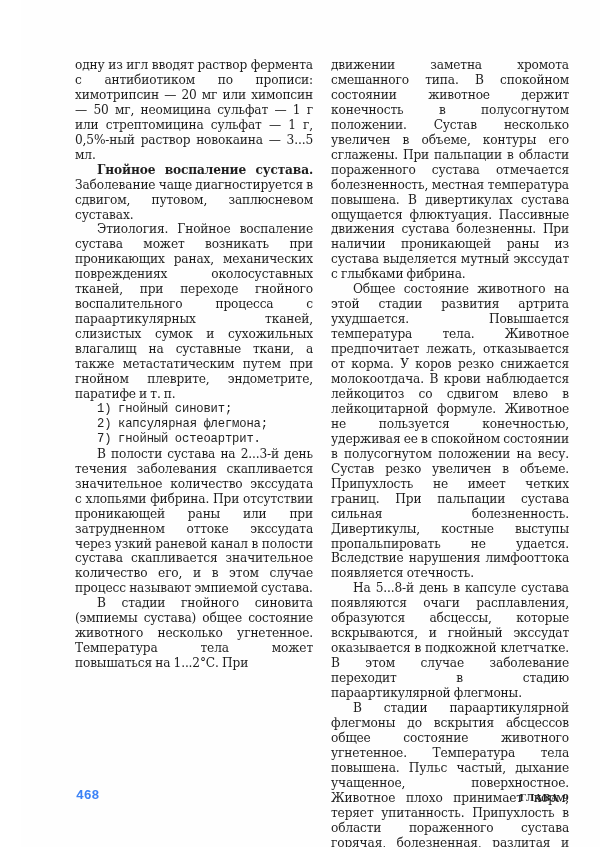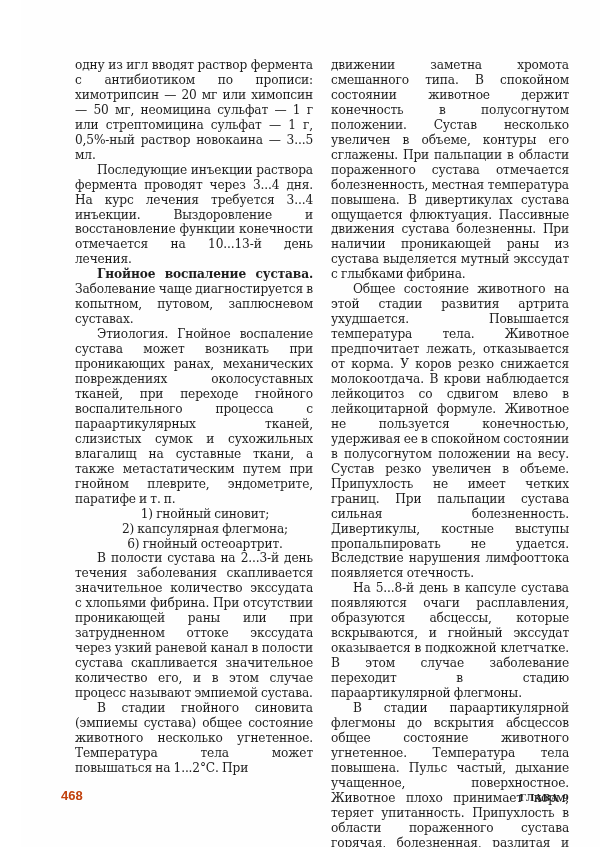--- a/index.html
+++ b/index.html
@@ -14,45 +14,44 @@
     line-height: 14.95px;
     color: #1e1e1e;
     text-align: justify;
     letter-spacing: -0.15px;
     word-spacing: -0.5px;
   }
   .col-left { left: 54px; }
   .col-right { left: 310px; }
   .col p { margin: 0; text-indent: 0; }
   .col p.ind { text-indent: 22px; }
-  .col p.list { padding-left: 22px; text-align: center; }
+  .col p.list { padding-left: 22px; text-align: left; font-family: Liberation Mono, monospace; }
   .b { font-weight: bold; }
   .i { }
   .footer-page {
-    position: absolute; left: 40px; top: 788px;
-    font-family: Liberation Sans, sans-serif; font-size: 13px; font-weight: bold; color: #c2410c;
+    position: absolute; left: 55px; top: 788px;
+    font-family: Liberation Mono, monospace; font-size: 13px; font-weight: bold; color: #3b82f6;
   }
   .footer-chapter {
     position: absolute; right: 52px; top: 792px;
     font-family: "DejaVu Serif", serif; font-size: 9.5px; font-weight: bold; color: #1e1e1e; letter-spacing: 0.2px;
   }
 </style>
 </head>
 <body>
 
 <div class="page">
 
   <div class="col col-left">
     <p>одну из игл вводят раствор фермента с антибиотиком по прописи: химотрипсин — 20 мг или химопсин — 50 мг, неомицина сульфат — 1 г или стрептомицина сульфат — 1 г, 0,5%-ный раствор новокаина — 3...5 мл.</p>
-    <p class="ind">Последующие инъекции раствора фермента проводят через 3...4 дня. На курс лечения требуется 3...4 инъекции. Выздоровление и восстановление функции конечности отмечается на 10...13-й день лечения.</p>
-    <p class="ind"><span class="b">Гнойное воспаление сустава.</span><span> Заболевание чаще диагностируется в копытном, путовом, заплюсневом суставах.</span></p>
+    <p class="ind"><span class="b">Гнойное воспаление сустава.</span><span> Заболевание чаще диагностируется в сдвигом, путовом, заплюсневом суставах.</span></p>
     <p class="ind"><span class="i">Этиология.</span><span> Гнойное воспаление сустава может возникать при проникающих ранах, механических повреждениях околосуставных тканей, при переходе гнойного воспалительного процесса с параартикулярных тканей, слизистых сумок и сухожильных влагалищ на суставные ткани, а также метастатическим путем при гнойном плеврите, эндометрите, паратифе и т. п.</span></p>
     <p class="list">1) гнойный синовит;</p>
     <p class="list">2) капсулярная флегмона;</p>
-    <p class="list">6) гнойный остеоартрит.</p>
+    <p class="list">7) гнойный остеоартрит.</p>
     <p class="ind">В полости сустава на 2...3-й день течения заболевания скапливается значительное количество экссудата с хлопьями фибрина. При отсутствии проникающей раны или при затрудненном оттоке экссудата через узкий раневой канал в полости сустава скапливается значительное количество его, и в этом случае процесс называют эмпиемой сустава.</p>
     <p class="ind">В стадии гнойного синовита (эмпиемы сустава) общее состояние животного несколько угнетенное. Температура тела может повышаться на 1...2°С. При</p>
   </div>
 
   <div class="col col-right">
     <p>движении заметна хромота смешанного типа. В спокойном состоянии животное держит конечность в полусогнутом положении. Сустав несколько увеличен в объеме, контуры его сглажены. При пальпации в области пораженного сустава отмечается болезненность, местная температура повышена. В дивертикулах сустава ощущается флюктуация. Пассивные движения сустава болезненны. При наличии проникающей раны из сустава выделяется мутный экссудат с глыбками фибрина.</p>
     <p class="ind">Общее состояние животного на этой стадии развития артрита ухудшается. Повышается температура тела. Животное предпочитает лежать, отказывается от корма. У коров резко снижается молокоотдача. В крови наблюдается лейкоцитоз со сдвигом влево в лейкоцитарной формуле. Животное не пользуется конечностью, удерживая ее в спокойном состоянии в полусогнутом положении на весу. Сустав резко увеличен в объеме. Припухлость не имеет четких границ. При пальпации сустава сильная болезненность. Дивертикулы, костные выступы пропальпировать не удается. Вследствие нарушения лимфооттока появляется отечность.</p>
     <p class="ind">На 5...8-й день в капсуле сустава появляются очаги расплавления, образуются абсцессы, которые вскрываются, и гнойный экссудат оказывается в подкожной клетчатке. В этом случае заболевание переходит в стадию параартикулярной флегмоны.</p>
     <p class="ind">В стадии параартикулярной флегмоны до вскрытия абсцессов общее состояние животного угнетенное. Температура тела повышена. Пульс частый, дыхание учащенное, поверхностное. Животное плохо принимает корм, теряет упитанность. Припухлость в области пораженного сустава горячая, болезненная, разлитая и достигает значительных размеров, выше и ниже сустава заметен воспалительный отек.</p>
   </div>

